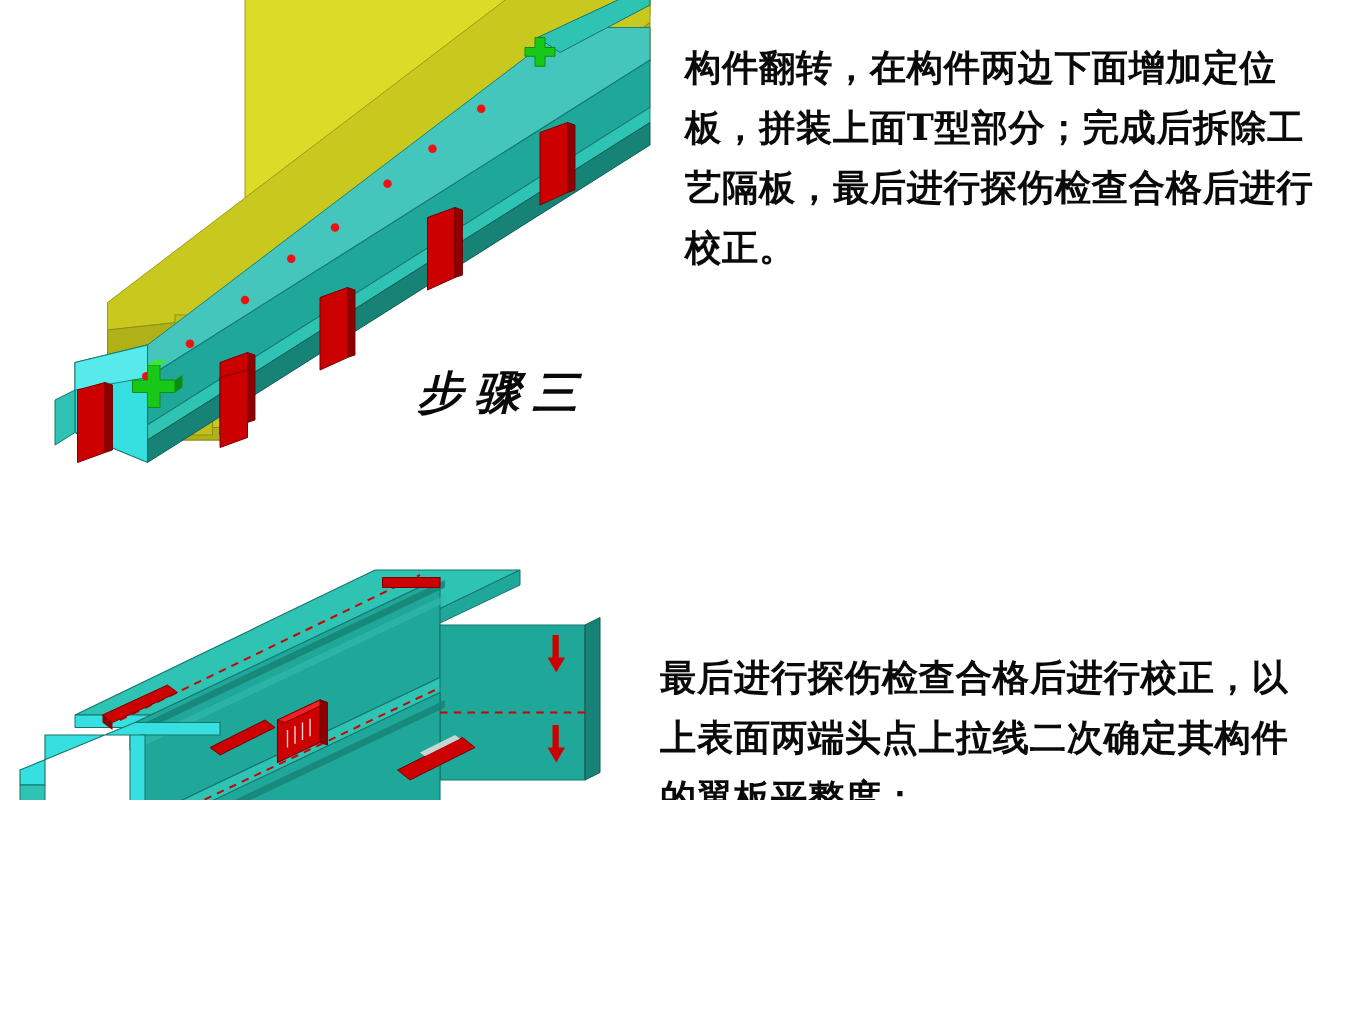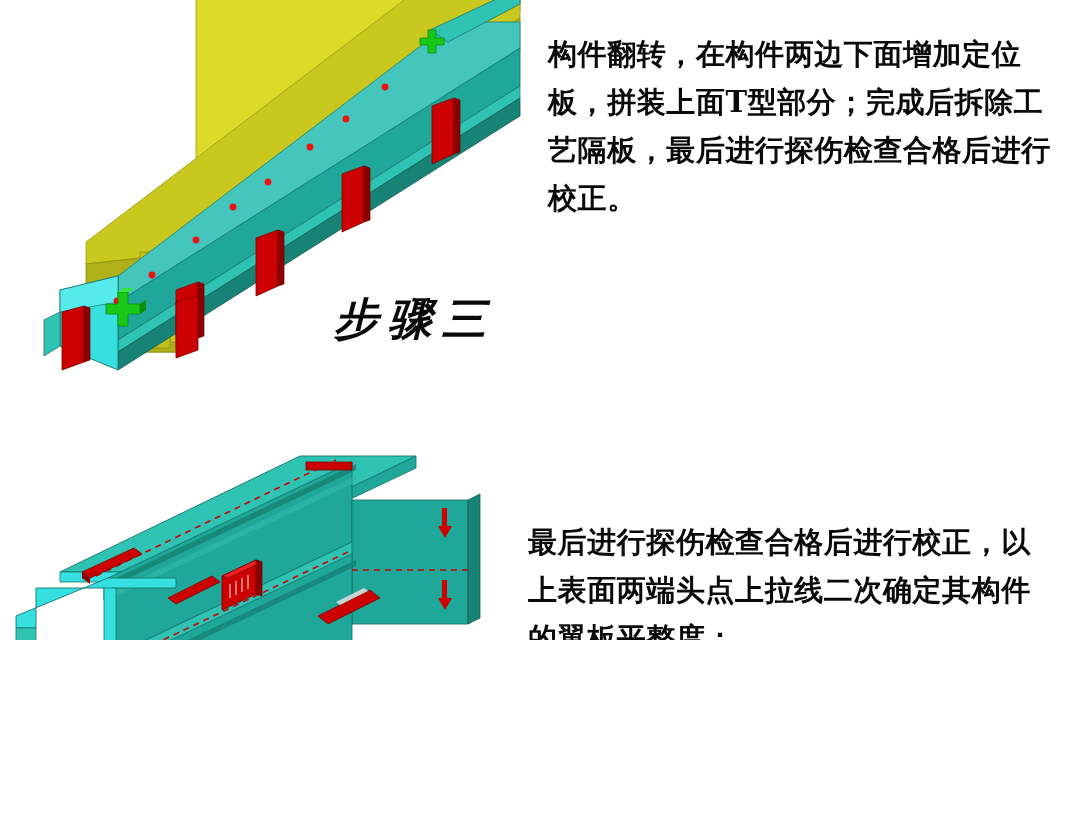--- a/index.html
+++ b/index.html
@@ -31,21 +31,21 @@
     white-space: pre-wrap;
   }
   .caption-text {
     font-size: 29px;
     line-height: 48px;
   }
   .step-label {
     position: absolute;
     font-family: "DejaVu Serif", "Liberation Serif", serif;
     font-weight: 700;
-    font-size: 44px;
+    font-size: 36px;
     letter-spacing: 10px;
     color: #0a0a0a;
     font-style: italic;
   }
 
   
   #caption-step3 { left: 548px; top: 30px;  width: 510px; }
   #caption-step4 { left: 528px; top: 518px; width: 520px; }
   #label-step3   { left: 334px; top: 290px; }
   #label-step4   { left: 320px; top: 735px; }

